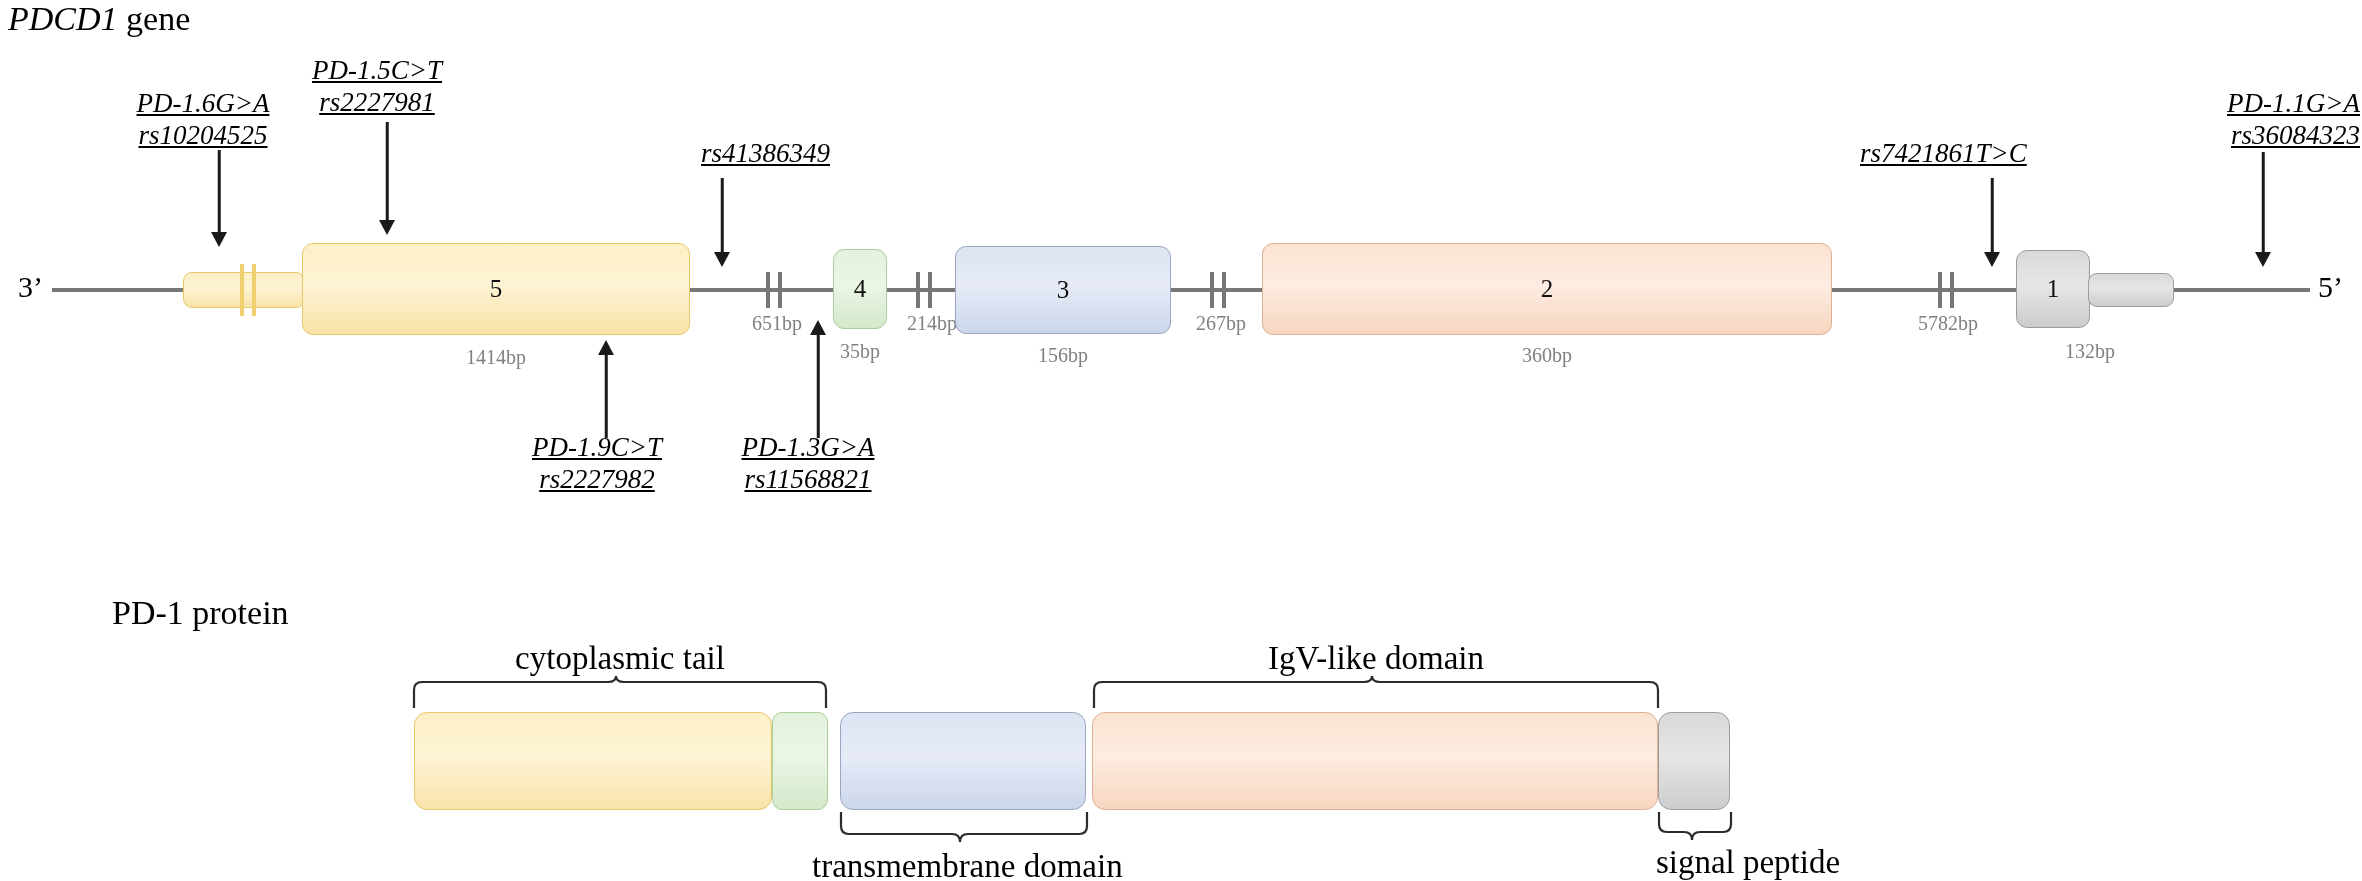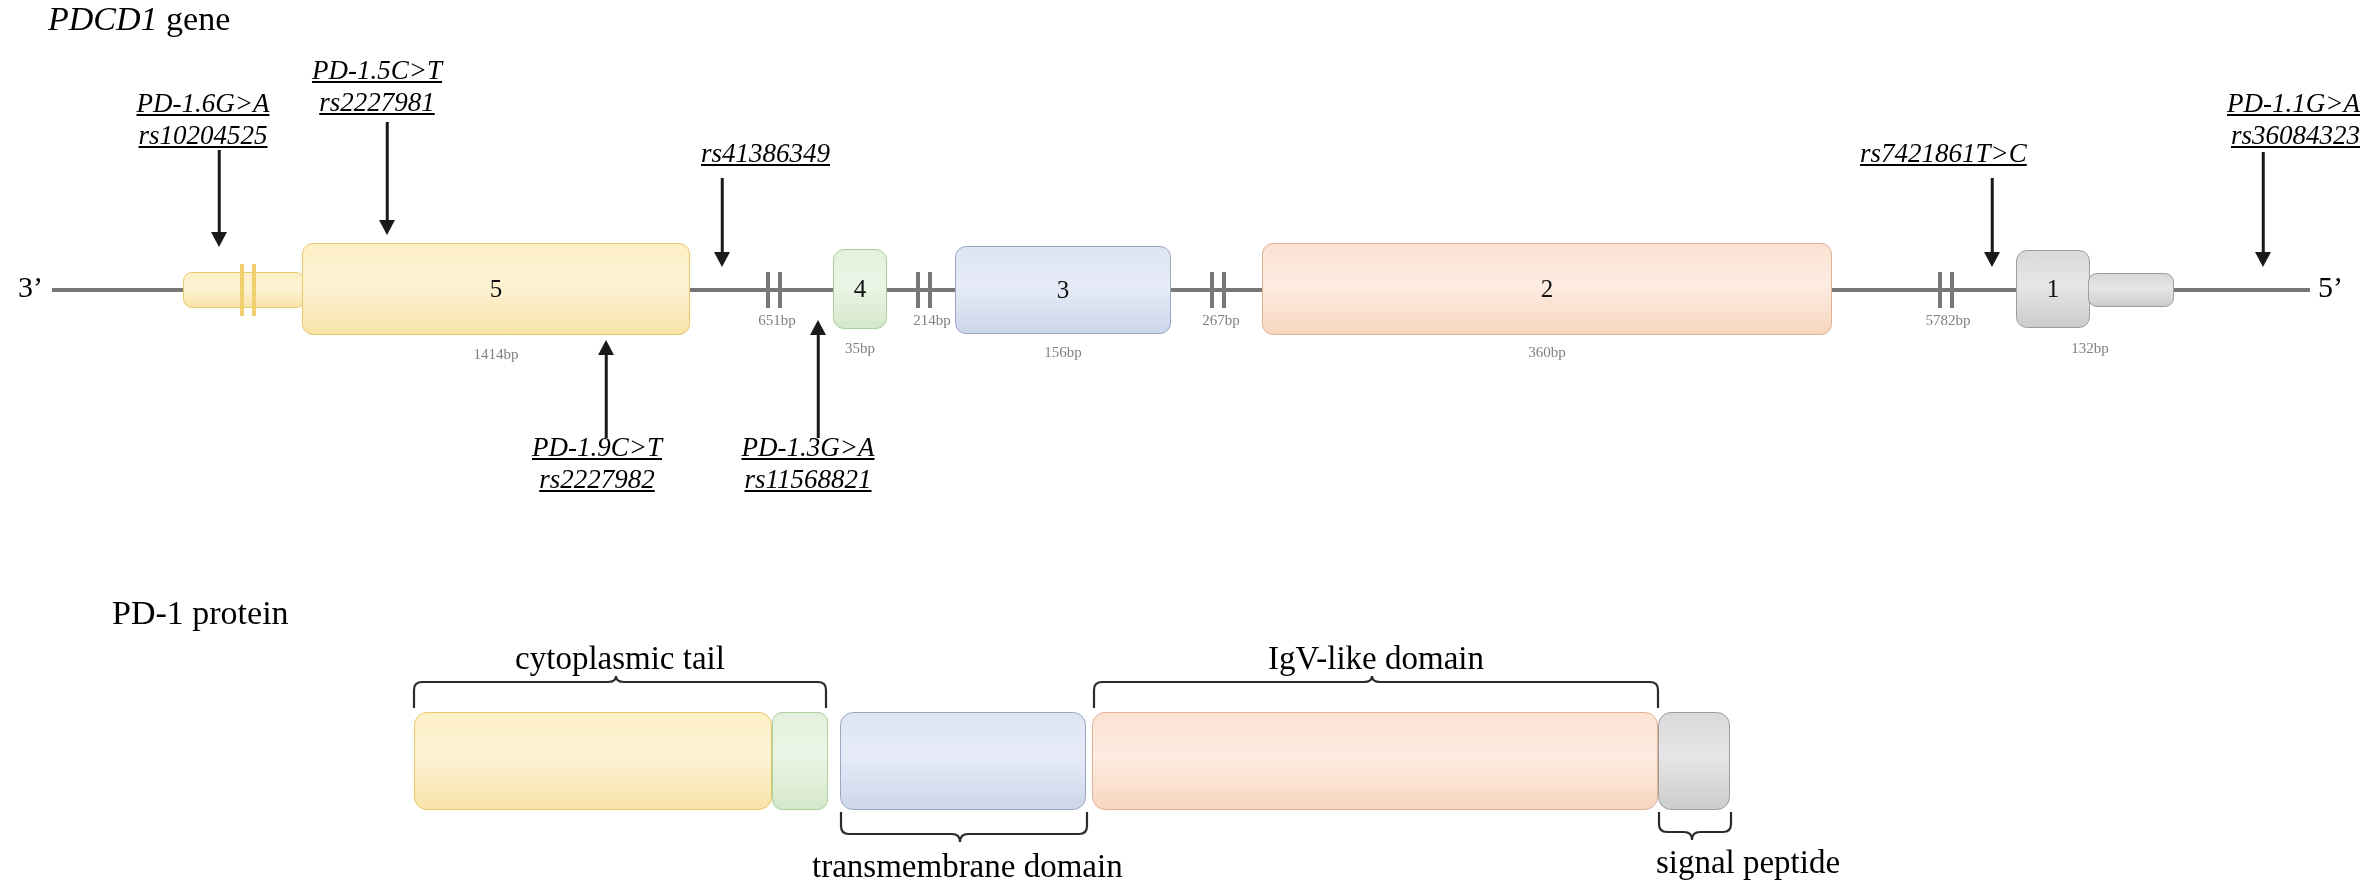--- a/index.html
+++ b/index.html
@@ -16,21 +16,21 @@
     overflow: hidden;
   }
   .abs { position: absolute; }
 
   
   .section-title {
     font-size: 34px;
     white-space: nowrap;
     line-height: 1;
   }
-  .section-title .ital { font-style: italic; margin-left: 40px; }
+  .section-title .ital { font-style: italic; }
 
   
   .snp-label {
     font-style: italic;
     font-size: 27px;
     line-height: 1.18;
     text-align: center;
     white-space: nowrap;
   }
   .snp-label div { white-space: nowrap; text-decoration: underline; }
@@ -127,21 +127,21 @@
   
   .brk {
     position: absolute;
     width: 4px;
     background: #777777;
   }
   .brk.yellowbar { background: #f0cf6e; }
 
   .bp-label {
     position: absolute;
-    font-size: 15px;
+    font-size: 20px;
     color: #808080;
     white-space: nowrap;
     text-align: center;
     font-family: "Liberation Serif", serif;
   }
 
   
   .pbox {
     position: absolute;
     box-sizing: border-box;

